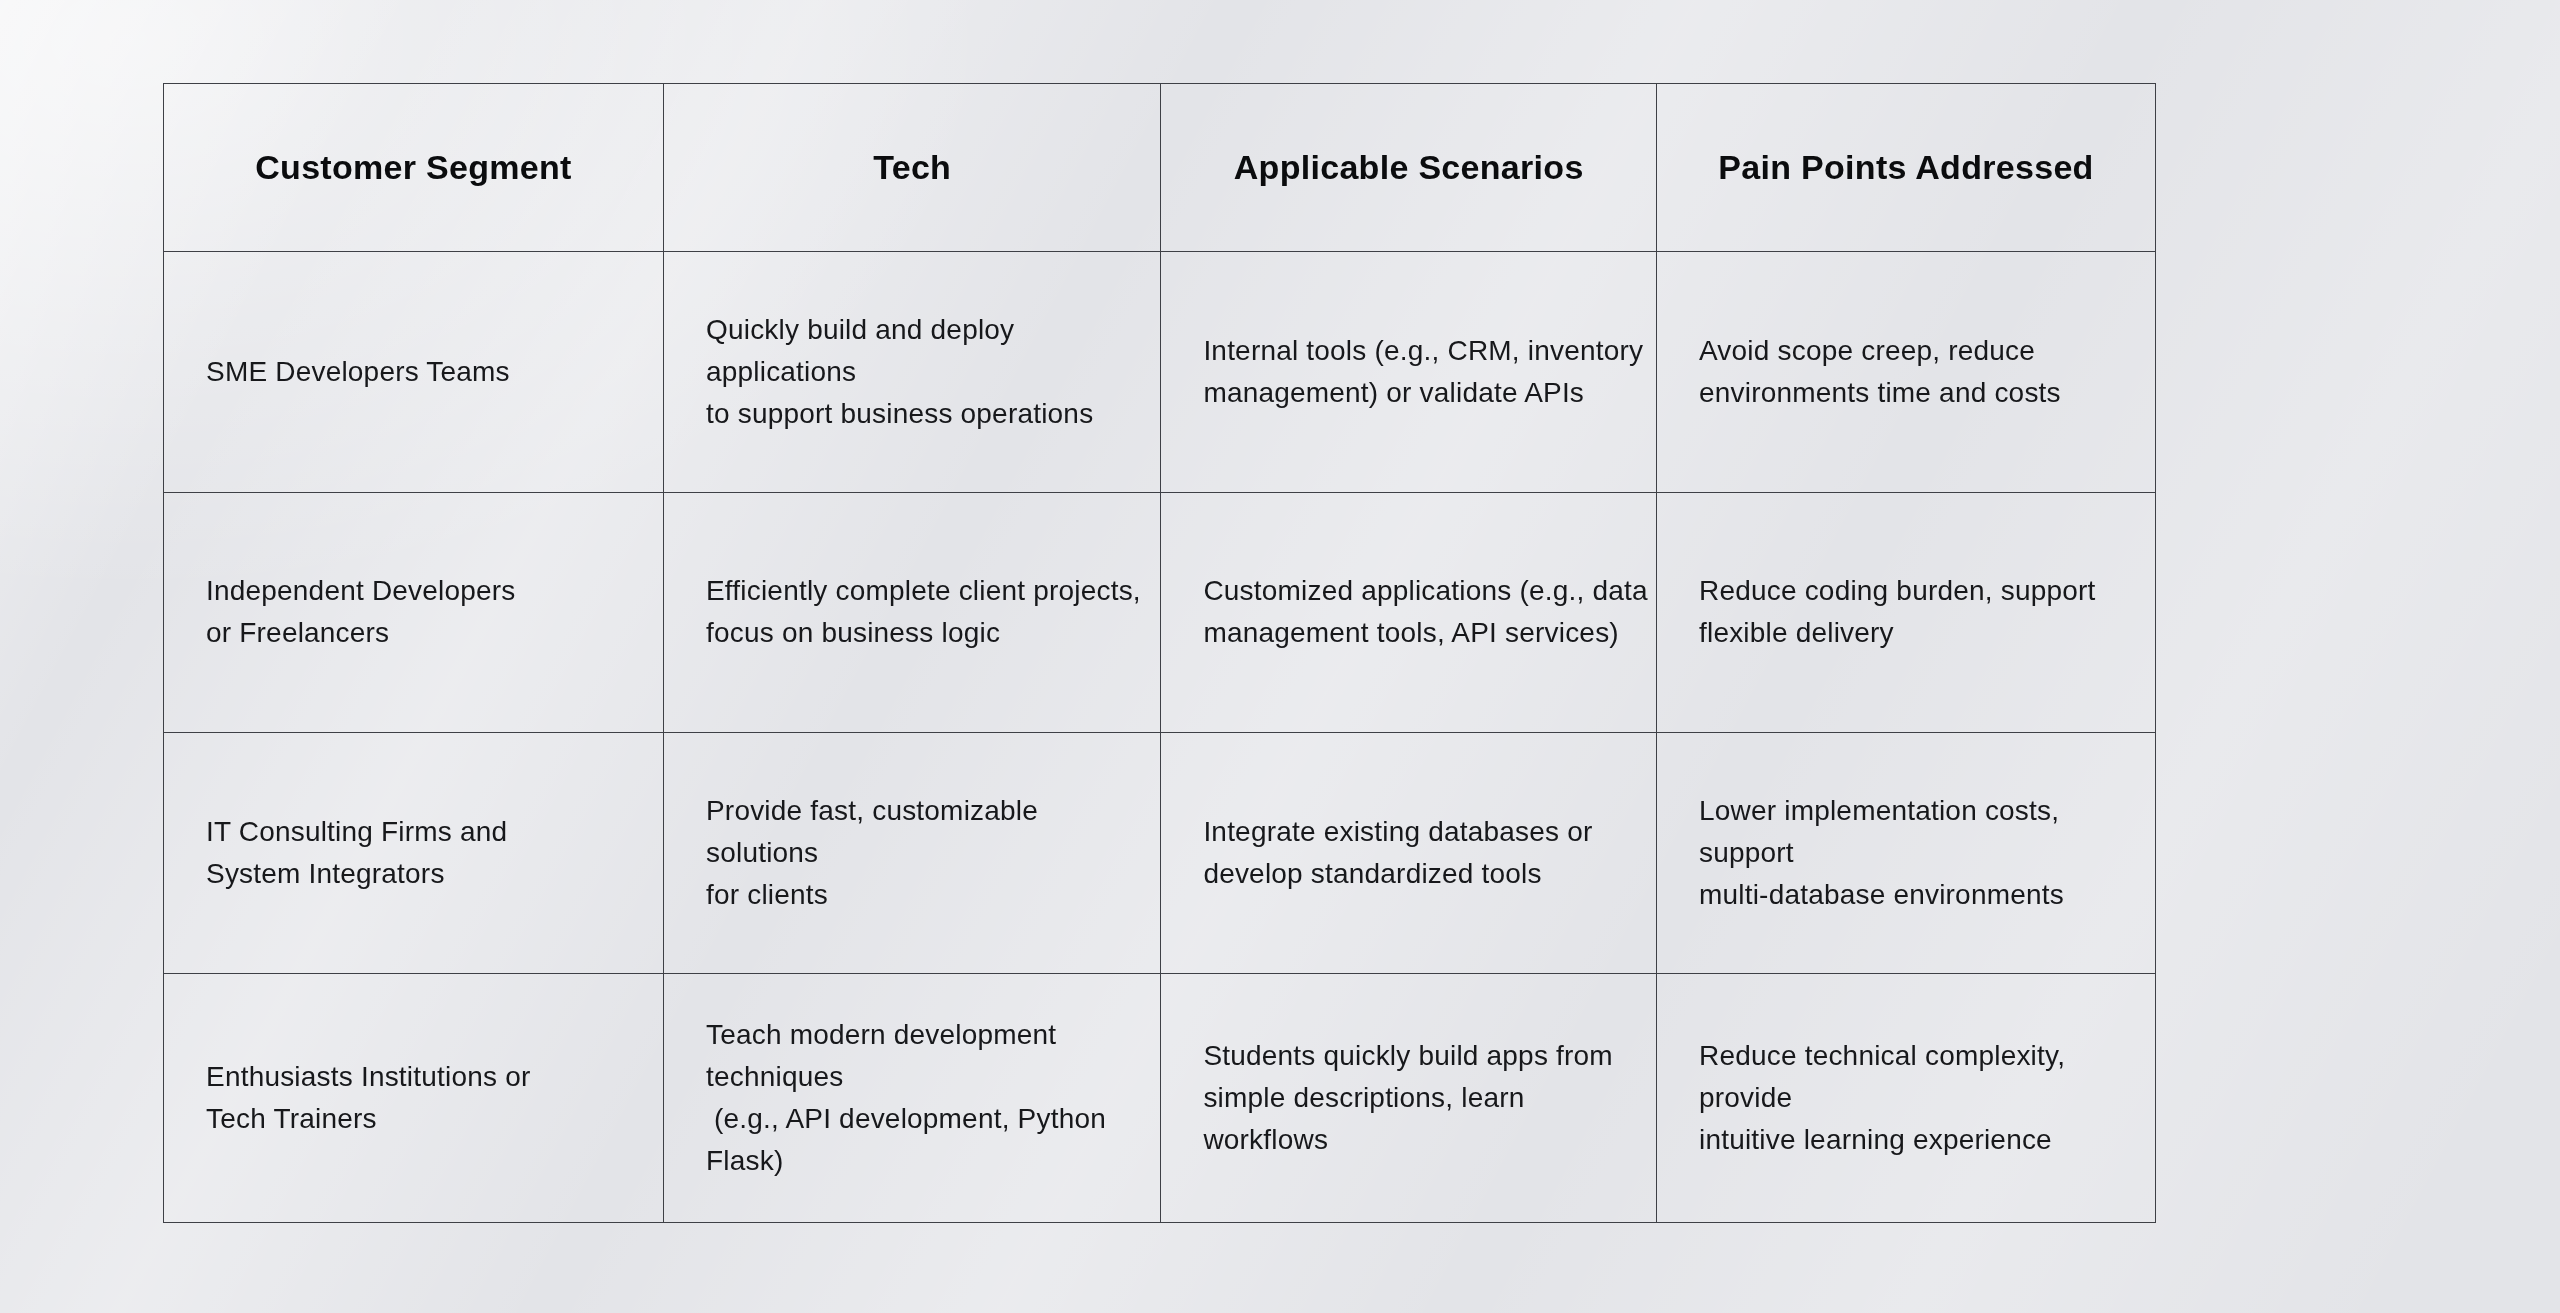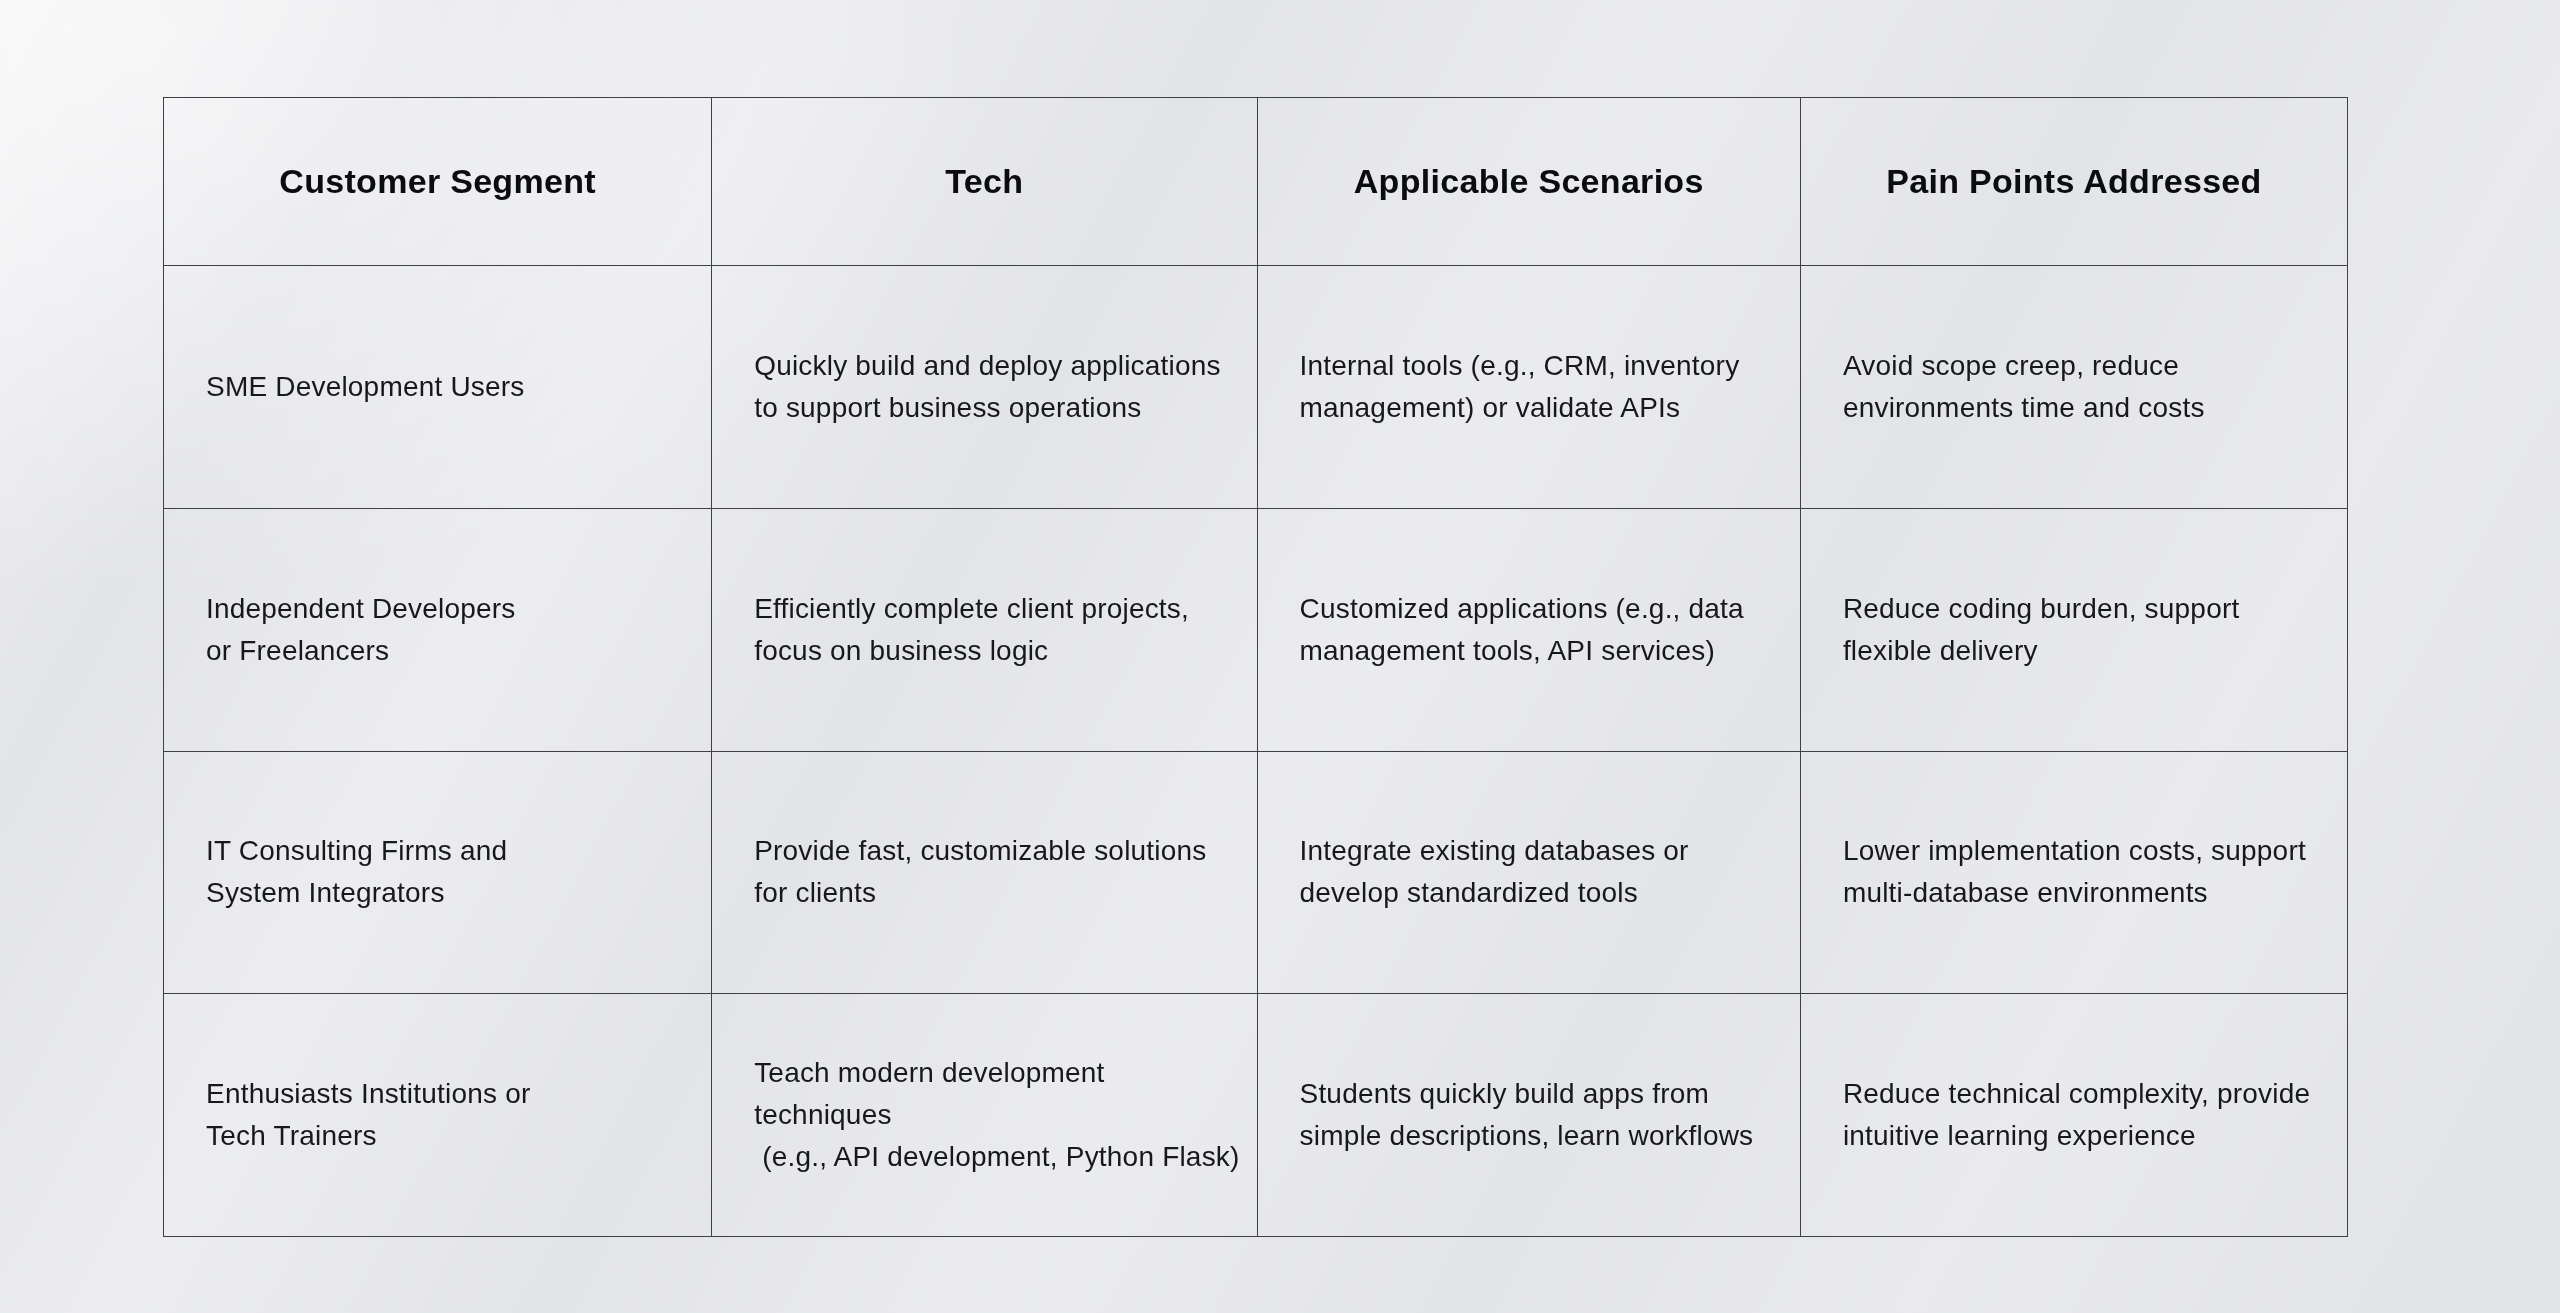--- a/index.html
+++ b/index.html
@@ -23,22 +23,22 @@
         rgba(255,255,255,0.00) 66%,
         rgba(255,255,255,0.22) 80%,
         rgba(255,255,255,0.00) 95%),
       radial-gradient(1400px 900px at 5% 3%,
         rgba(255,255,255,0.55),
         rgba(255,255,255,0.00) 62%);
   }
   .table-wrap {
     position: absolute;
     left: 163px;
-    top: 97px;
-    width: 2185px;
+    top: 83px;
+    width: 1993px;
     height: 1140px;
   }
   table.segment-table {
     width: 100%;
     height: 100%;
     border-collapse: collapse;
     table-layout: fixed;
   }
   .segment-table th,
   .segment-table td {
@@ -80,21 +80,21 @@
     <thead>
       <tr>
         <th>Customer Segment</th>
         <th>Tech</th>
         <th>Applicable Scenarios</th>
         <th>Pain Points Addressed</th>
       </tr>
     </thead>
     <tbody>
       <tr>
-        <td>SME Development Users</td>
+        <td>SME Developers Teams</td>
         <td>Quickly build and deploy applications
 to support business operations</td>
         <td>Internal tools (e.g., CRM, inventory
 management) or validate APIs</td>
         <td>Avoid scope creep, reduce
 environments time and costs</td>
       </tr>
       <tr>
         <td>Independent Developers
 or Freelancers</td>

